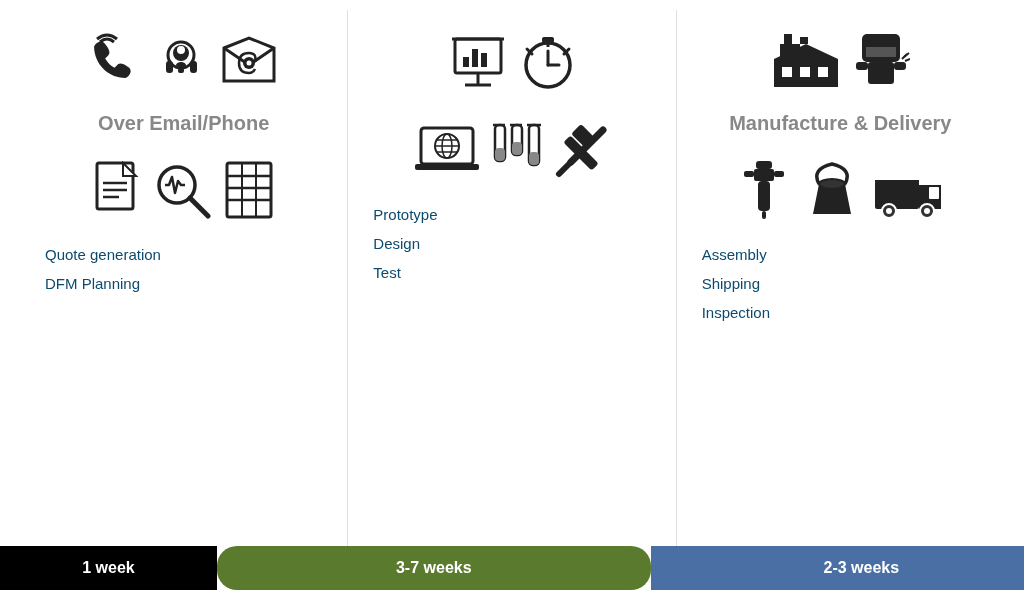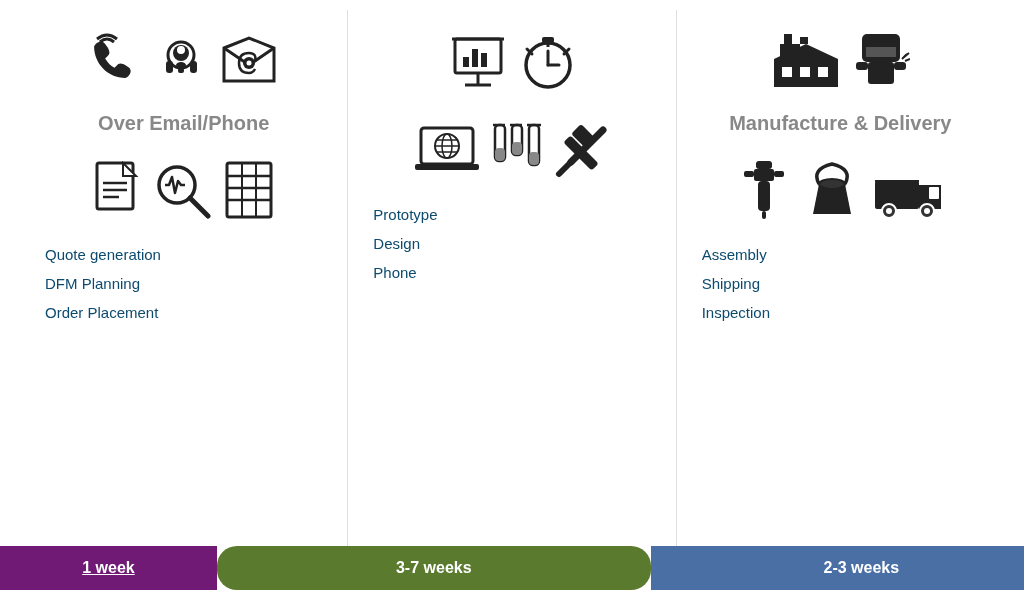--- a/index.html
+++ b/index.html
@@ -76,23 +76,22 @@
     }
     .timeline-segment {
       display: flex;
       align-items: center;
       justify-content: center;
       color: #fff;
       font-size: 16px;
       font-weight: 600;
     }
     .seg-orange {
-      background: #701a75;
+      background: #000000;
       flex: 1;
-      text-decoration: underline;
     }
     .seg-green {
       background: #5a7a2e;
       flex: 2;
       border-radius: 20px;
     }
     .seg-blue {
       background: #4a6fa5;
       flex: 1.5;
       padding-left: 48px;
@@ -177,21 +176,20 @@
             <line x1="3" y1="39" x2="47" y2="39" stroke="#222" stroke-width="2.5"></line>
             <line x1="18" y1="2" x2="18" y2="56" stroke="#222" stroke-width="2"></line>
             <line x1="32" y1="2" x2="32" y2="56" stroke="#222" stroke-width="2"></line>
           </svg>
         </div>
       </div>
 
       <div class="list-items">
         <div class="list-item">Quote generation</div>
         <div class="list-item">DFM Planning</div>
-        <div class="list-item">Order Placement</div>
       </div>
     </div>
 
     <div class="column">
       <div class="icons-row">
 
         <div class="icon-svg">
           <svg width="62" height="62" viewBox="0 0 62 62">
             <rect x="8" y="10" width="46" height="34" rx="2" fill="#fff" stroke="#222" stroke-width="3"></rect>
             <line x1="31" y1="44" x2="31" y2="56" stroke="#222" stroke-width="3"></line>
@@ -254,21 +252,21 @@
             <line x1="18" y1="42" x2="50" y2="10" stroke="#222" stroke-width="7" stroke-linecap="round"></line>
 
             <line x1="6" y1="54" x2="22" y2="38" stroke="#222" stroke-width="6" stroke-linecap="round"></line>
           </svg>
         </div>
       </div>
 
       <div class="list-items">
         <div class="list-item">Prototype</div>
         <div class="list-item">Design</div>
-        <div class="list-item">Phone</div>
+        <div class="list-item">Test</div>
       </div>
     </div>
 
     <div class="column">
       <div class="icons-row">
 
         <div class="icon-svg">
           <svg width="72" height="62" viewBox="0 0 72 62">
 
             <rect x="4" y="30" width="64" height="28" fill="#222"></rect>

